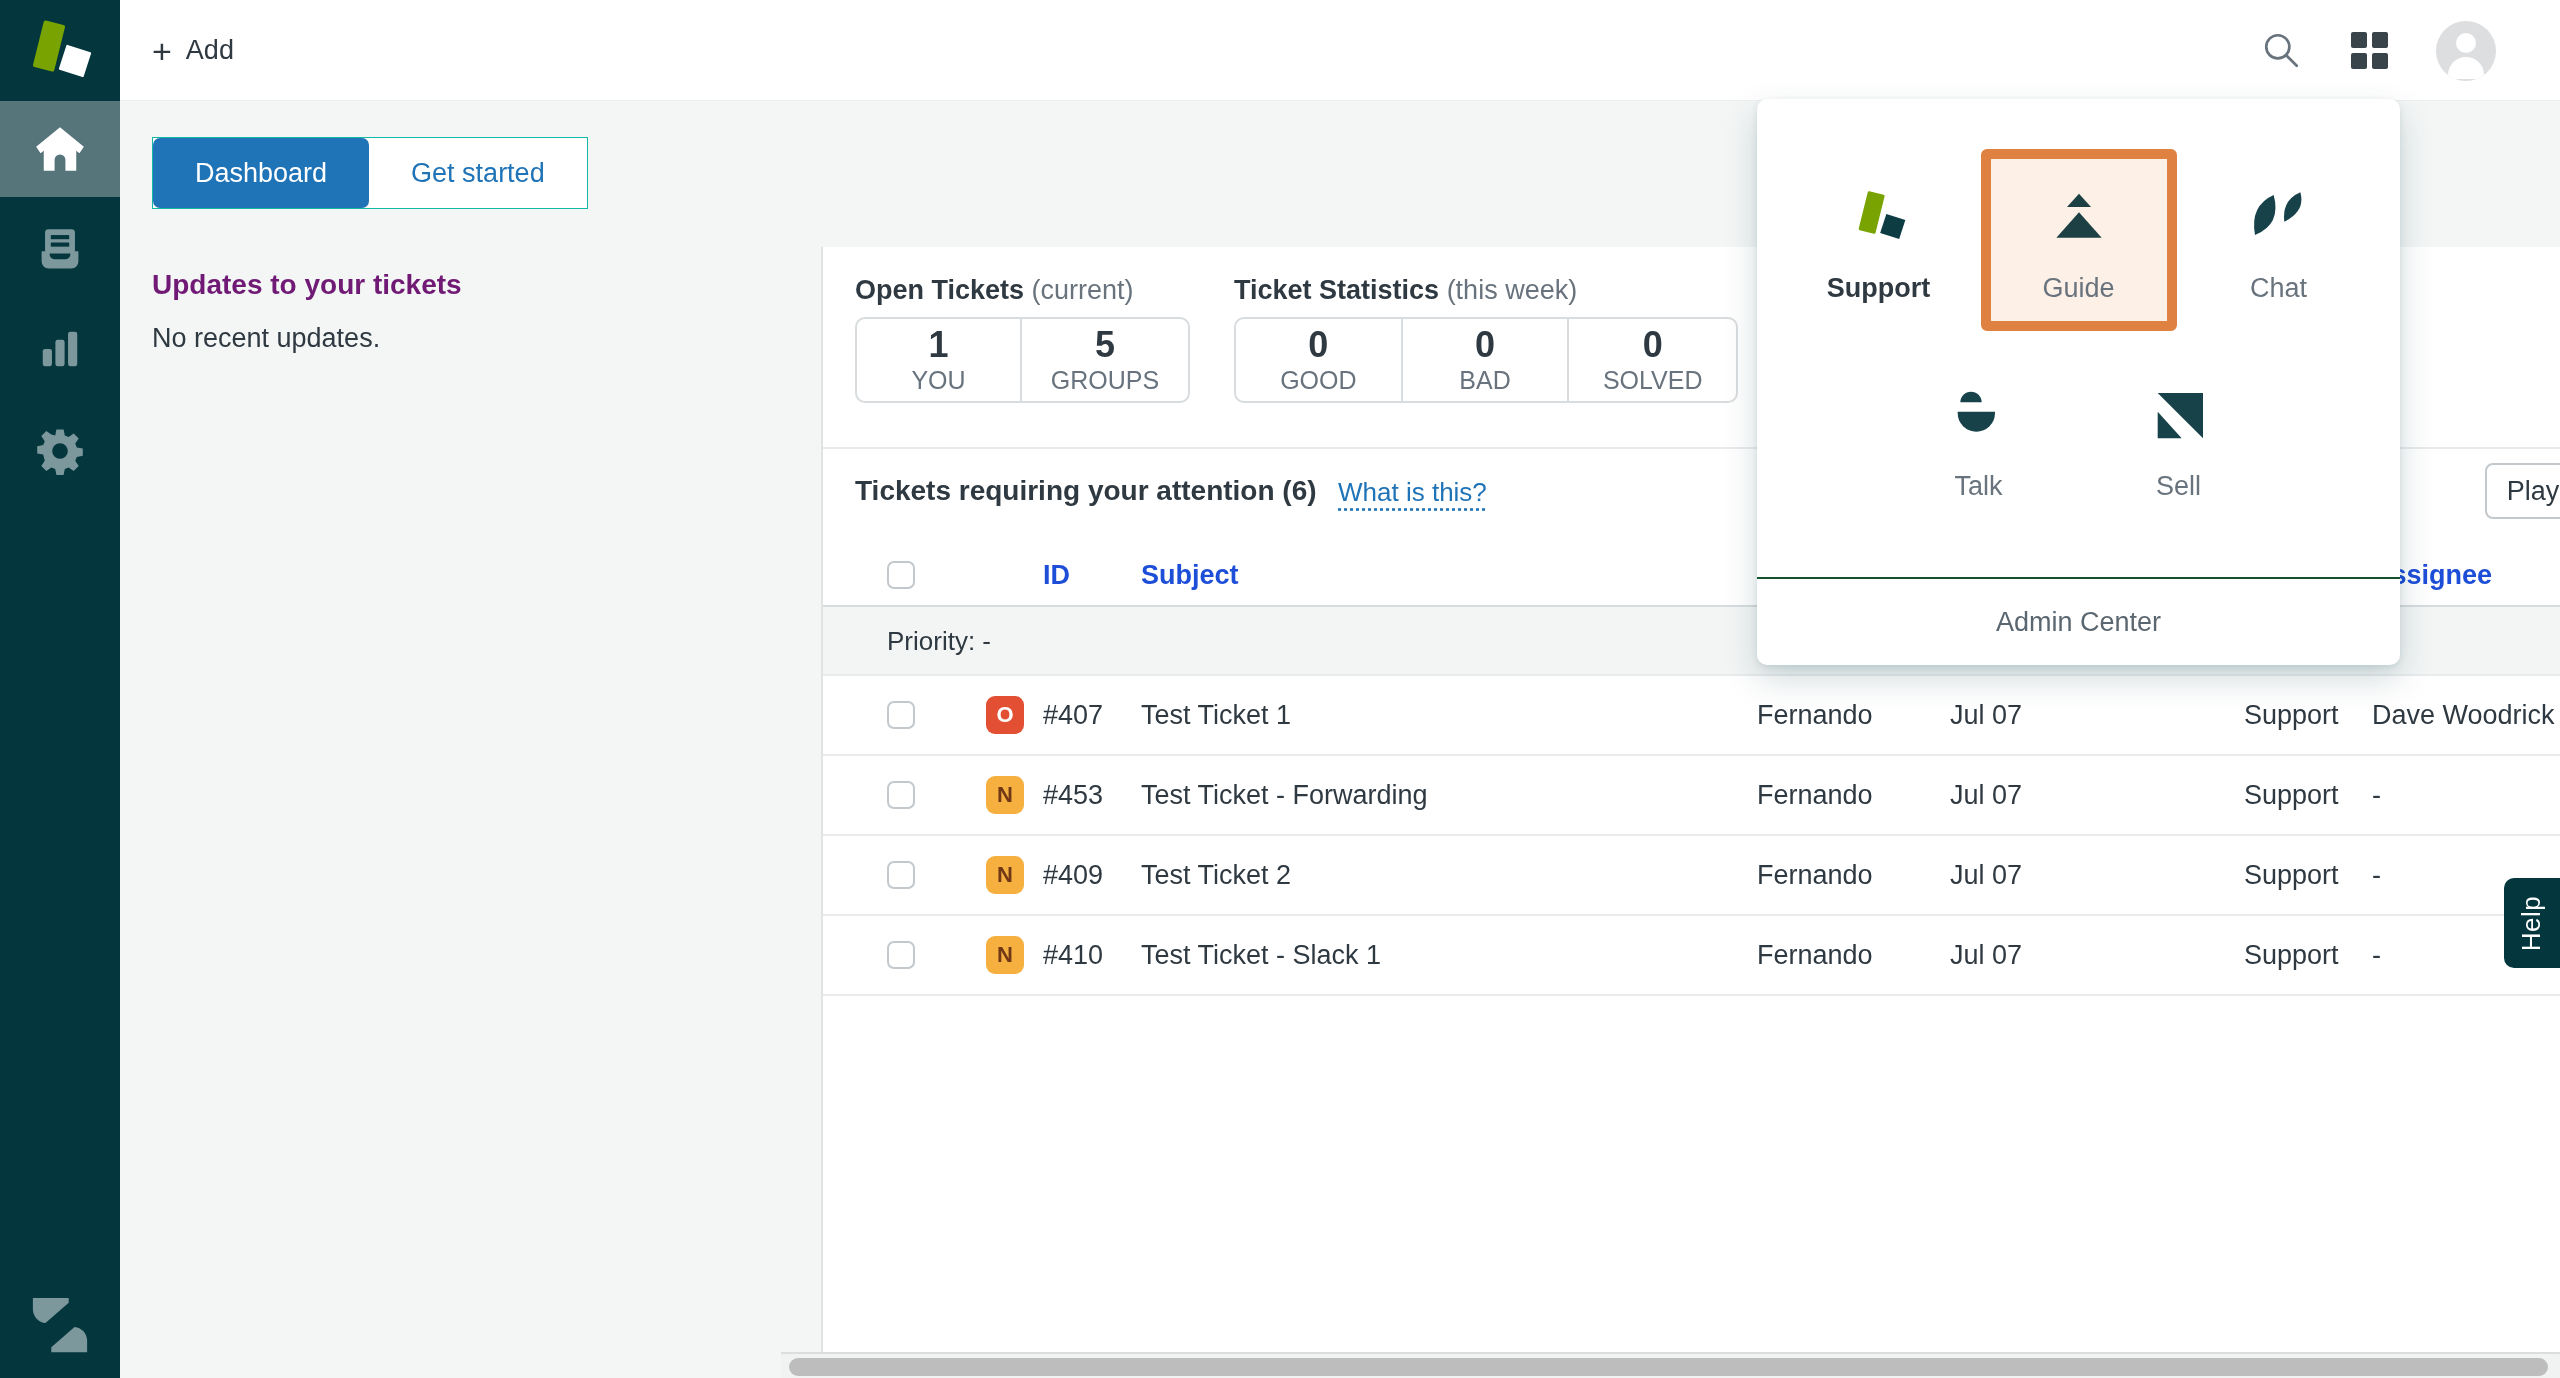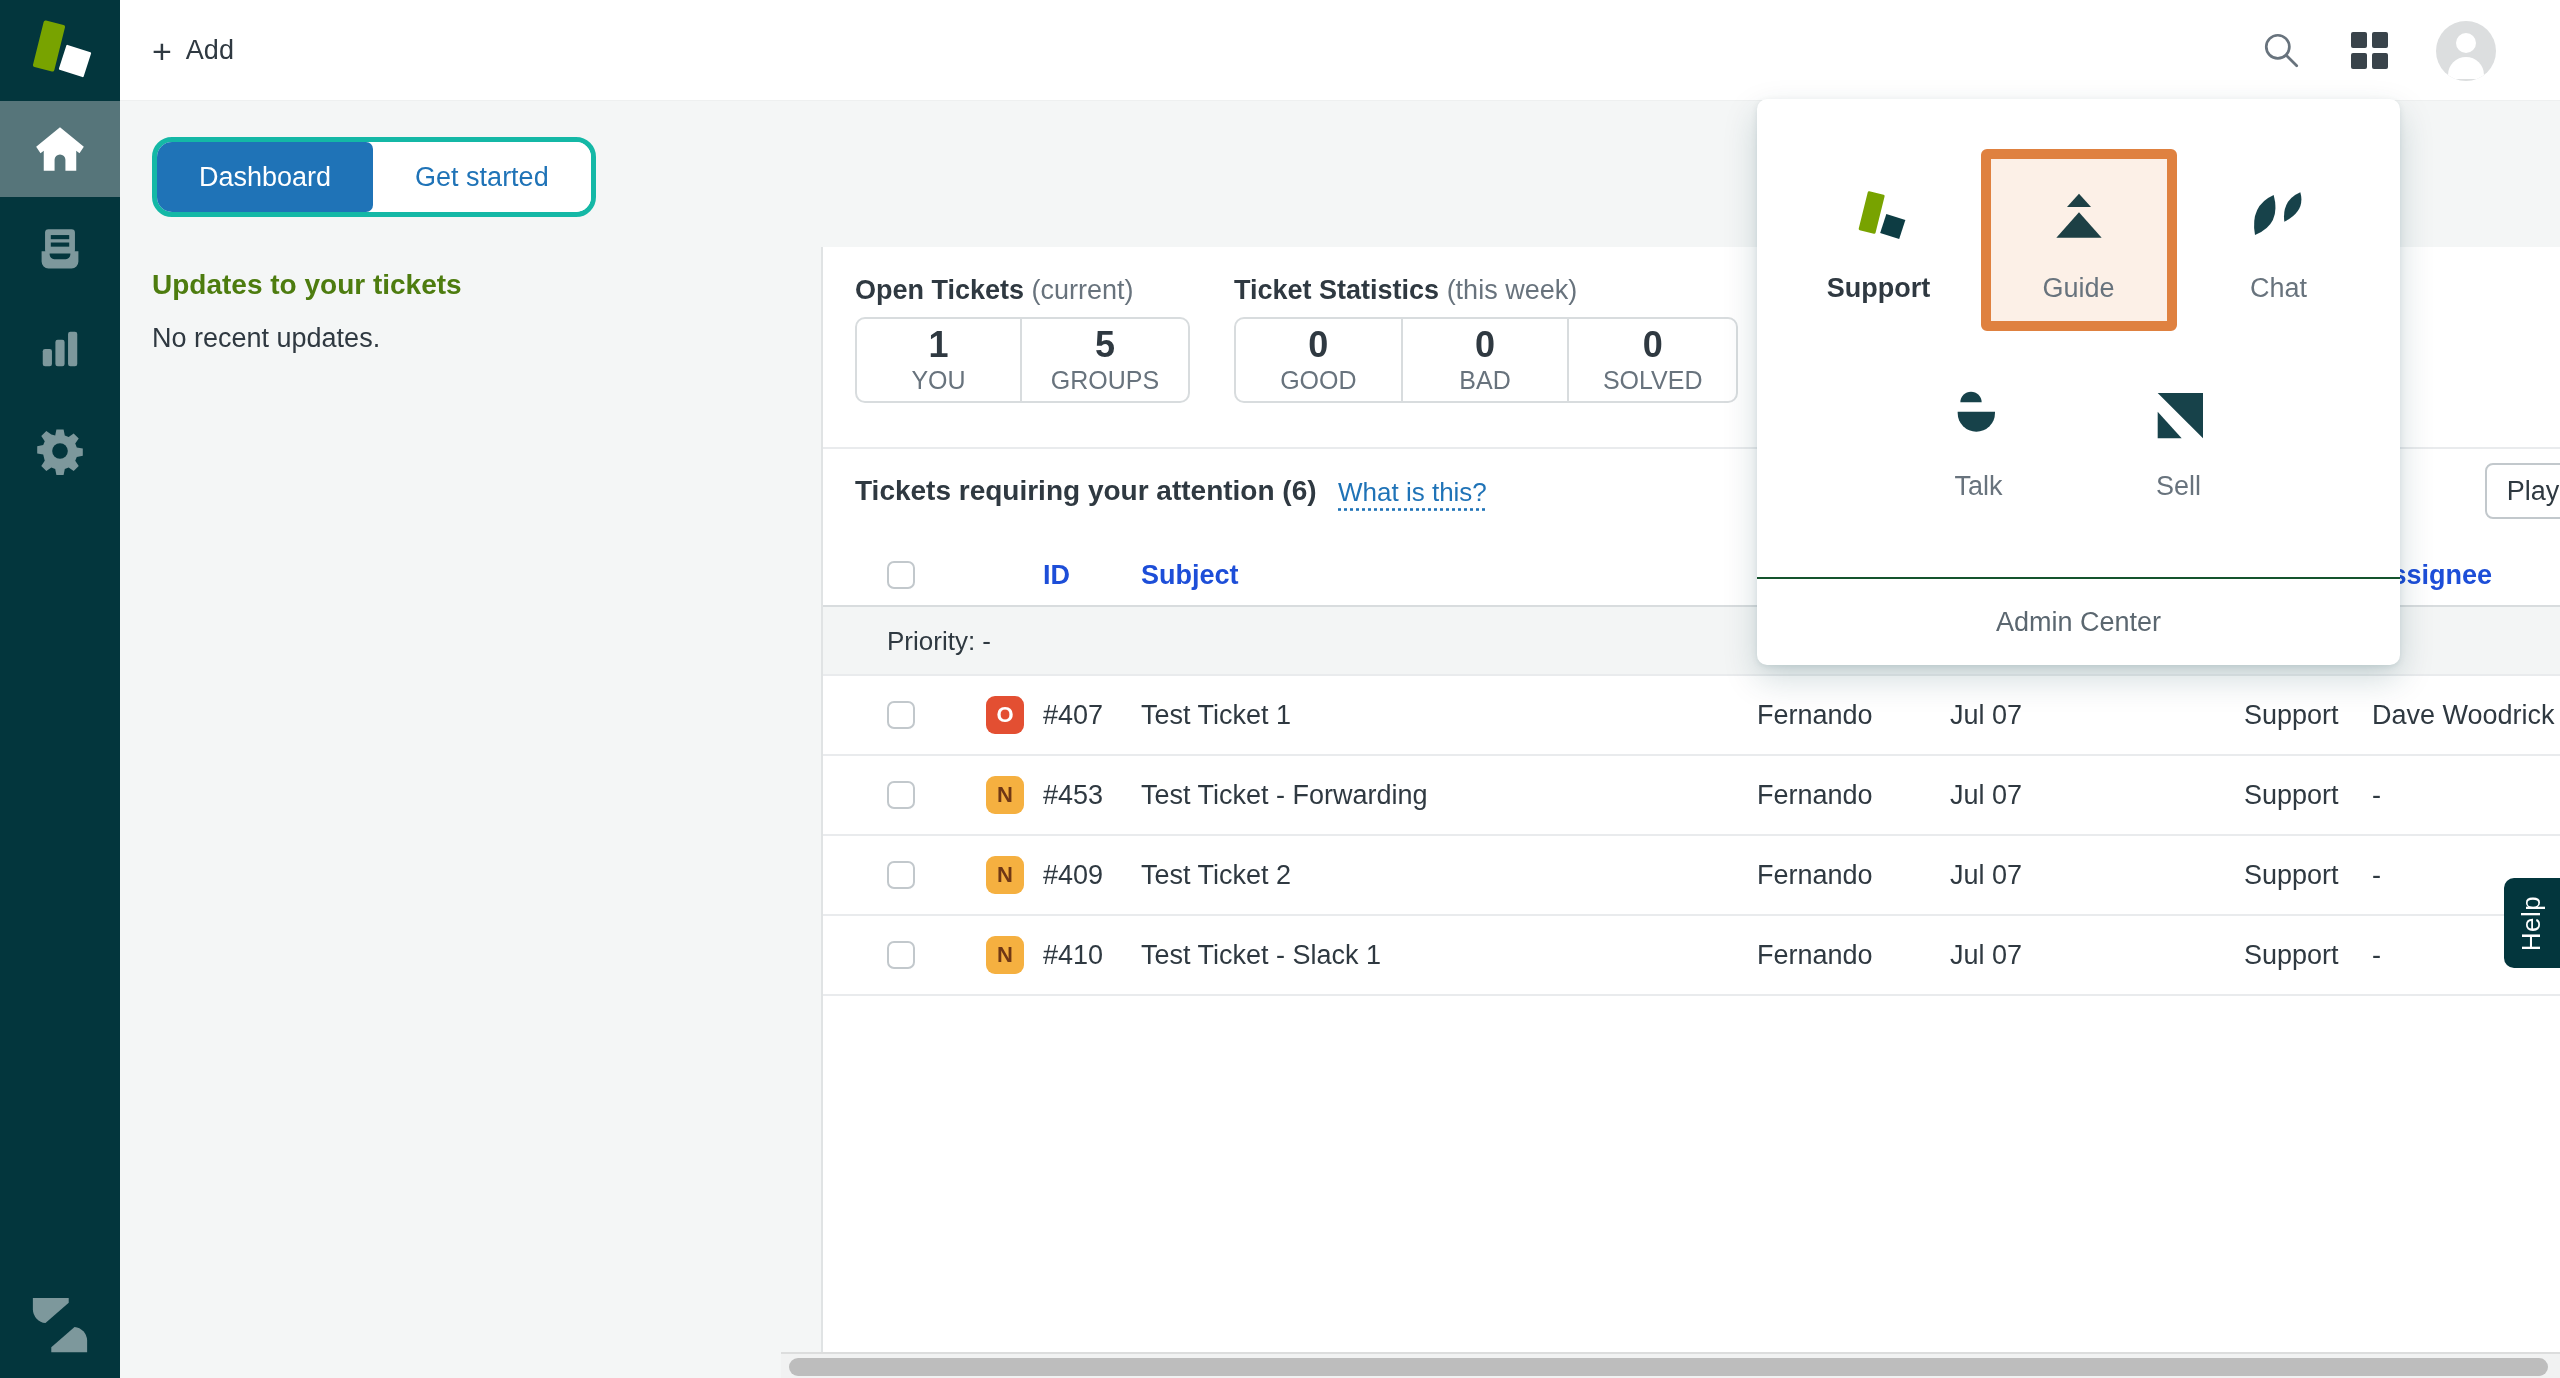--- a/index.html
+++ b/index.html
@@ -18,28 +18,28 @@
   .add-btn{position:absolute;left:32px;top:0;height:101px;display:flex;align-items:center;gap:14px;color:#2f3941;font-size:27px;cursor:pointer;}
   .add-plus{font-size:34px;font-weight:300;line-height:1;color:#2f3941;}
   .topbar-right{position:absolute;right:0;top:0;height:101px;display:flex;align-items:center;gap:48px;padding-right:64px;}
   .avatar{width:60px;height:60px;border-radius:50%;background:#dcdedf;position:relative;overflow:hidden;}
   .avatar .head{position:absolute;left:50%;top:12px;transform:translateX(-50%);width:20px;height:20px;border-radius:50%;background:#fff;}
   .avatar .torso{position:absolute;left:50%;top:36px;transform:translateX(-50%);width:36px;height:22px;border-radius:18px 18px 0 0;background:#fff;}
   .gridicon{display:grid;grid-template-columns:16px 16px;grid-gap:5px;}
   .gridicon i{width:16px;height:16px;background:#39434a;border-radius:2px;}
 
   
-  .tabs{position:absolute;left:152px;top:137px;display:flex;z-index:5;border:5px solid #14b8a6;border-radius:20px;overflow:hidden;background:#fff;}
+  .tabs{position:absolute;left:152px;top:137px;display:flex;z-index:5;border:1px solid #14b8a6;border-radius:0;overflow:hidden;background:#fff;}
   .tab{height:70px;padding:0 42px;display:flex;align-items:center;font-size:27px;cursor:pointer;}
   .tab.active{background:#1f73b7;color:#fff;border-radius:7px;}
   .tab.inactive{color:#1f73b7;background:#ffffff;}
 
   
   .left-panel{position:absolute;left:120px;top:247px;width:661px;height:1131px;background:#f4f6f6;}
-  .lp-title{position:absolute;left:32px;top:22px;font-size:28px;font-weight:700;color:#4d7c0f;}
+  .lp-title{position:absolute;left:32px;top:22px;font-size:28px;font-weight:700;color:#701a75;}
   .lp-empty{position:absolute;left:32px;top:76px;font-size:27px;color:#2f3941;}
 
   
   .right-panel{position:absolute;left:781px;top:247px;width:1779px;height:1105px;background:#ffffff;border-left:2px solid #e0e3e4;margin-left:40px;}
   .stats-divider{position:absolute;left:0;top:200px;width:100%;border-bottom:2px solid #e9ebed;}
   .stat-label{position:absolute;top:28px;font-size:27px;color:#2f3941;}
   .stat-label b{font-weight:700;}
   .stat-label .qual{color:#68737d;font-weight:400;}
   .statcard{position:absolute;top:70px;height:86px;background:#fff;border:2px solid #d8dcde;border-radius:10px;display:flex;overflow:hidden;}
   .statcell{display:flex;flex-direction:column;align-items:center;justify-content:center;border-right:2px solid #d8dcde;}

